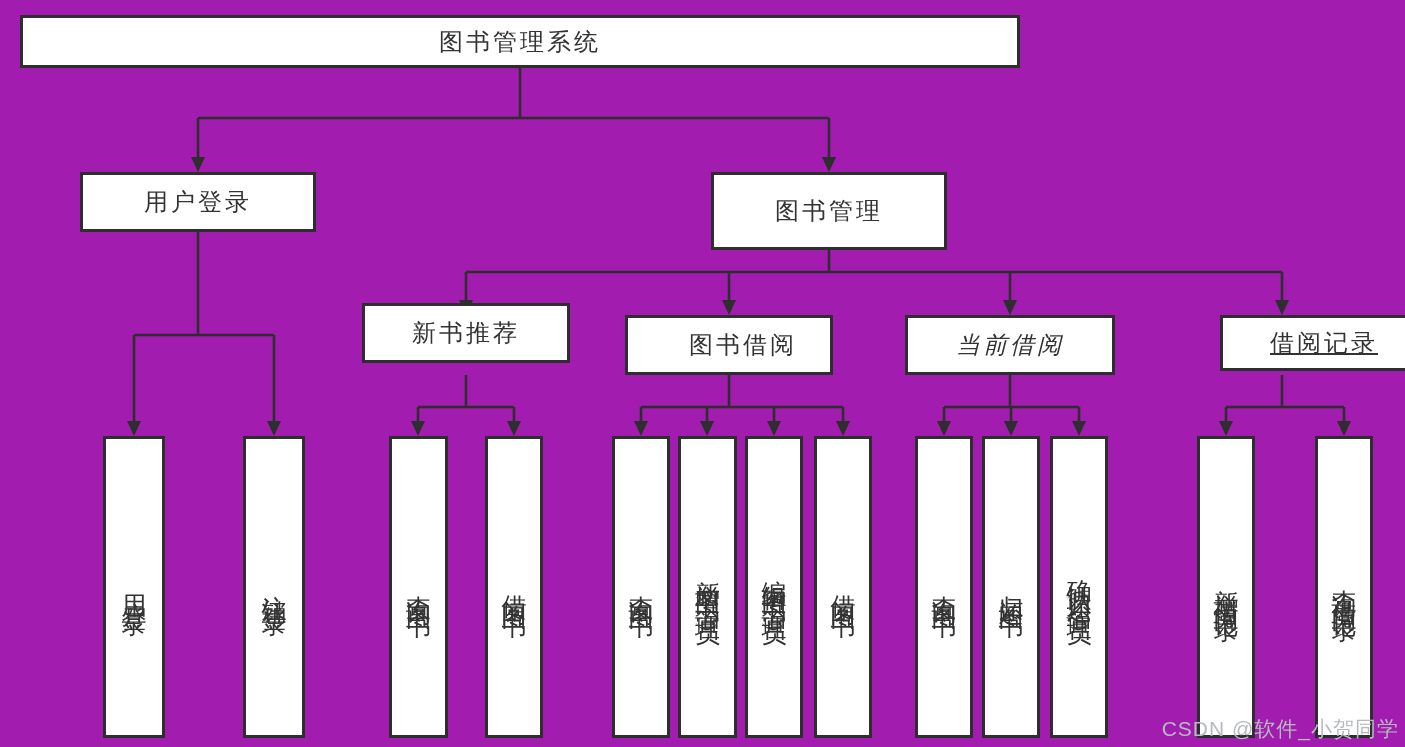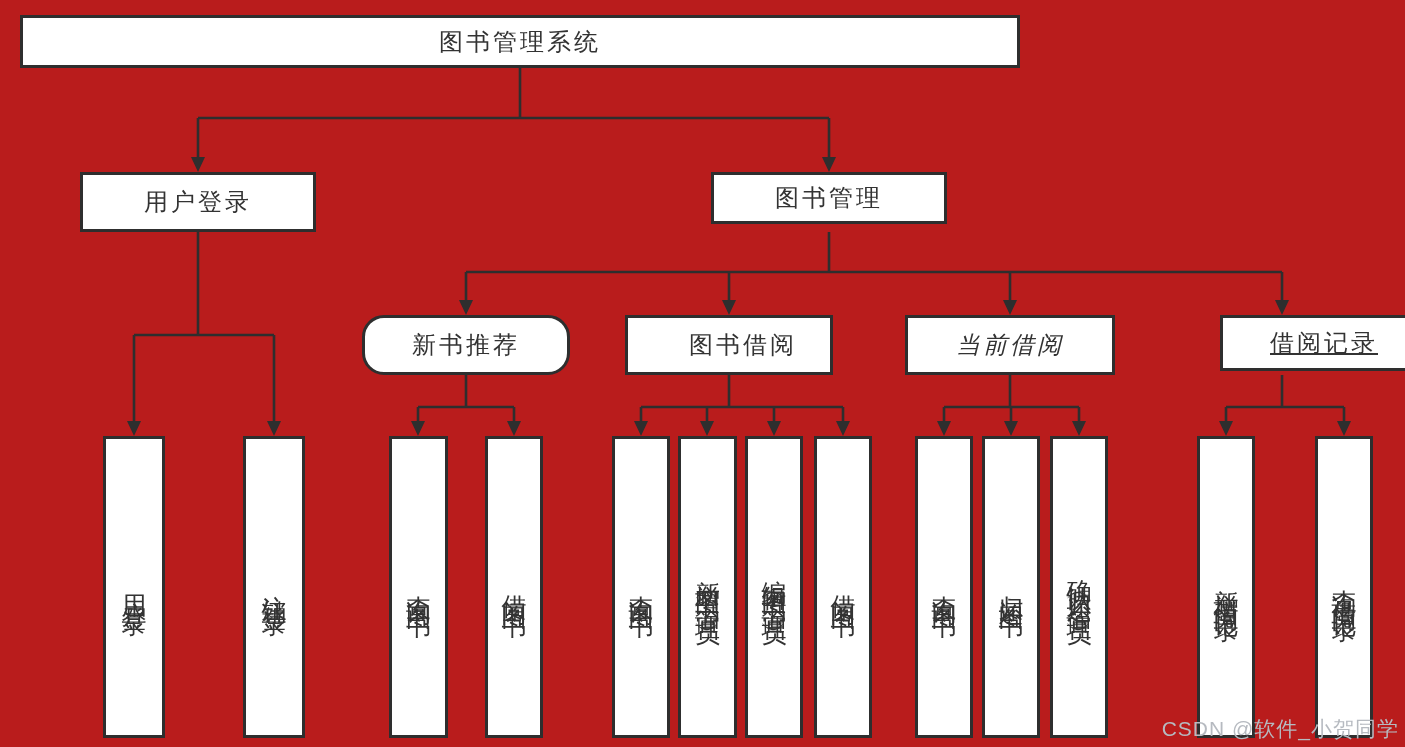--- a/index.html
+++ b/index.html
@@ -4,21 +4,21 @@
 <style>
   html, body {
     margin: 0;
     padding: 0;
     background: #ffffff;
   }
   .canvas {
     position: relative;
     width: 1405px;
     height: 747px;
-    background: #b91c1c;
+    background: #a21caf;
     font-family: "Liberation Sans", "DejaVu Sans", sans-serif;
     color: #333333;
     overflow: hidden;
   }
   .connectors {
     position: absolute;
     left: 0;
     top: 0;
     width: 1405px;
     height: 747px;
@@ -100,25 +100,25 @@
     <polygon points="1337,421 1351,421 1344,436"></polygon>
   </svg>
 
   <div class="node h" style="left:20px; top:15px; width:1000px; height:53px;">
     <span>图书管理系统</span>
   </div>
 
   <div class="node h" style="left:80px; top:172px; width:236px; height:60px;">
     <span>用户登录</span>
   </div>
-  <div class="node h" style="left:711px; top:172px; width:236px; height:52px;">
+  <div class="node h" style="left:711px; top:172px; width:236px; height:78px;">
     <span>图书管理</span>
   </div>
 
-  <div class="node h" style="left:362px; top:315px; width:208px; height:60px;border-radius:22px;">
+  <div class="node h" style="left:362px; top:303px; width:208px; height:60px;">
     <span>新书推荐</span>
   </div>
   <div class="node h" style="left:625px; top:315px; width:208px; height:60px;padding-left:28px;">
     <span>图书借阅</span>
   </div>
   <div class="node h" style="left:905px; top:315px; width:210px; height:60px;font-style:italic;">
     <span>当前借阅</span>
   </div>
   <div class="node h" style="left:1220px; top:315px; width:208px; height:56px;text-decoration:underline;">
     <span>借阅记录</span>

